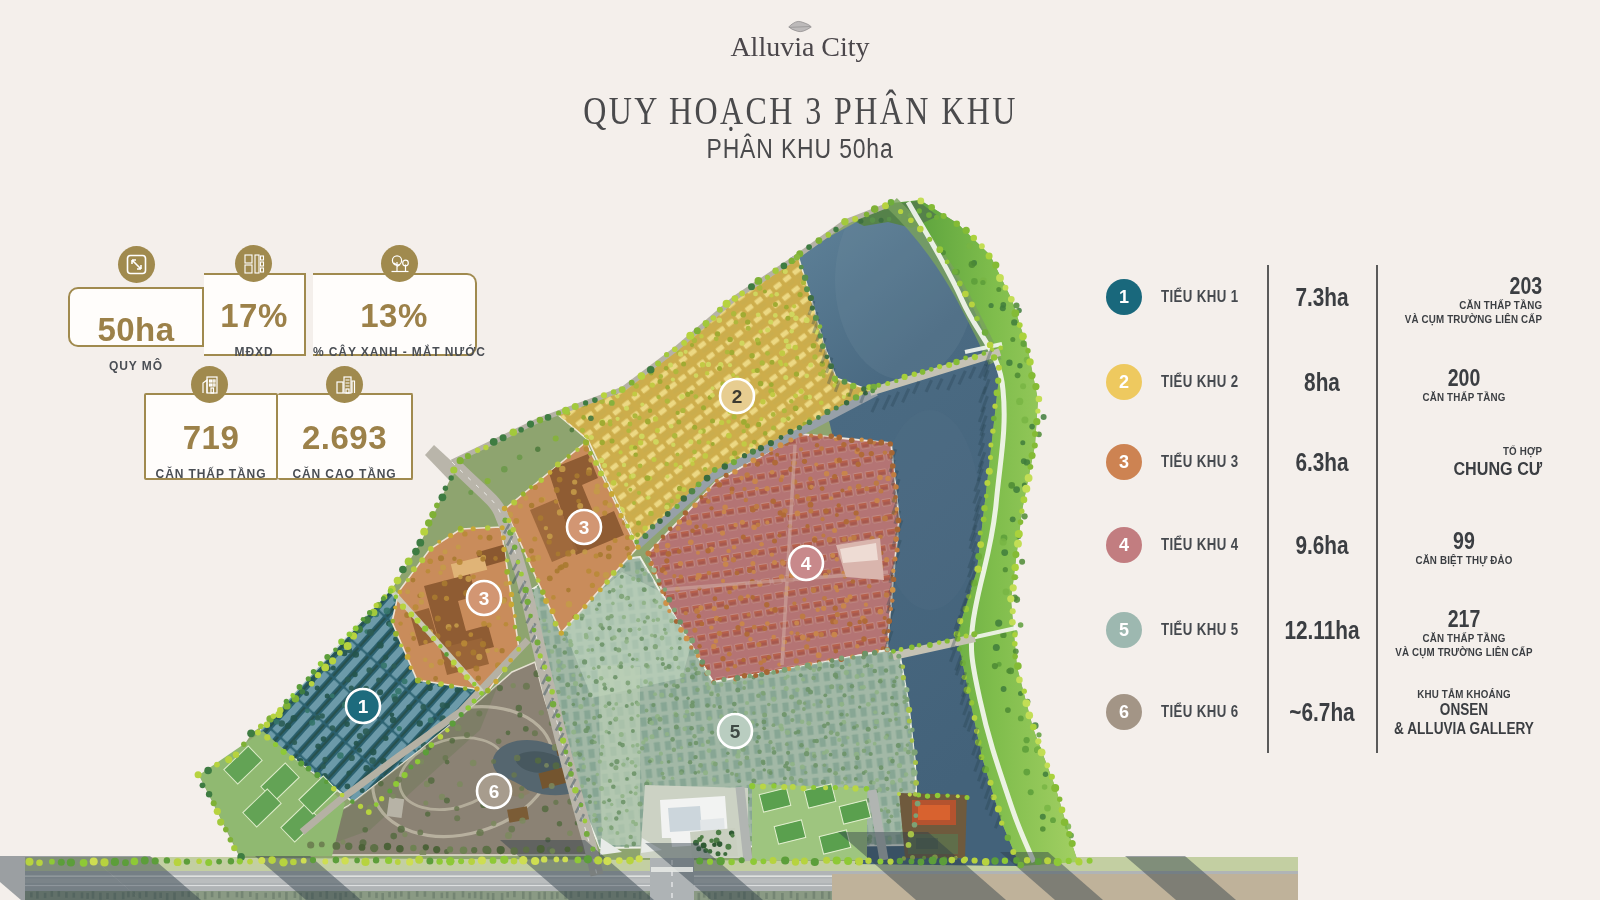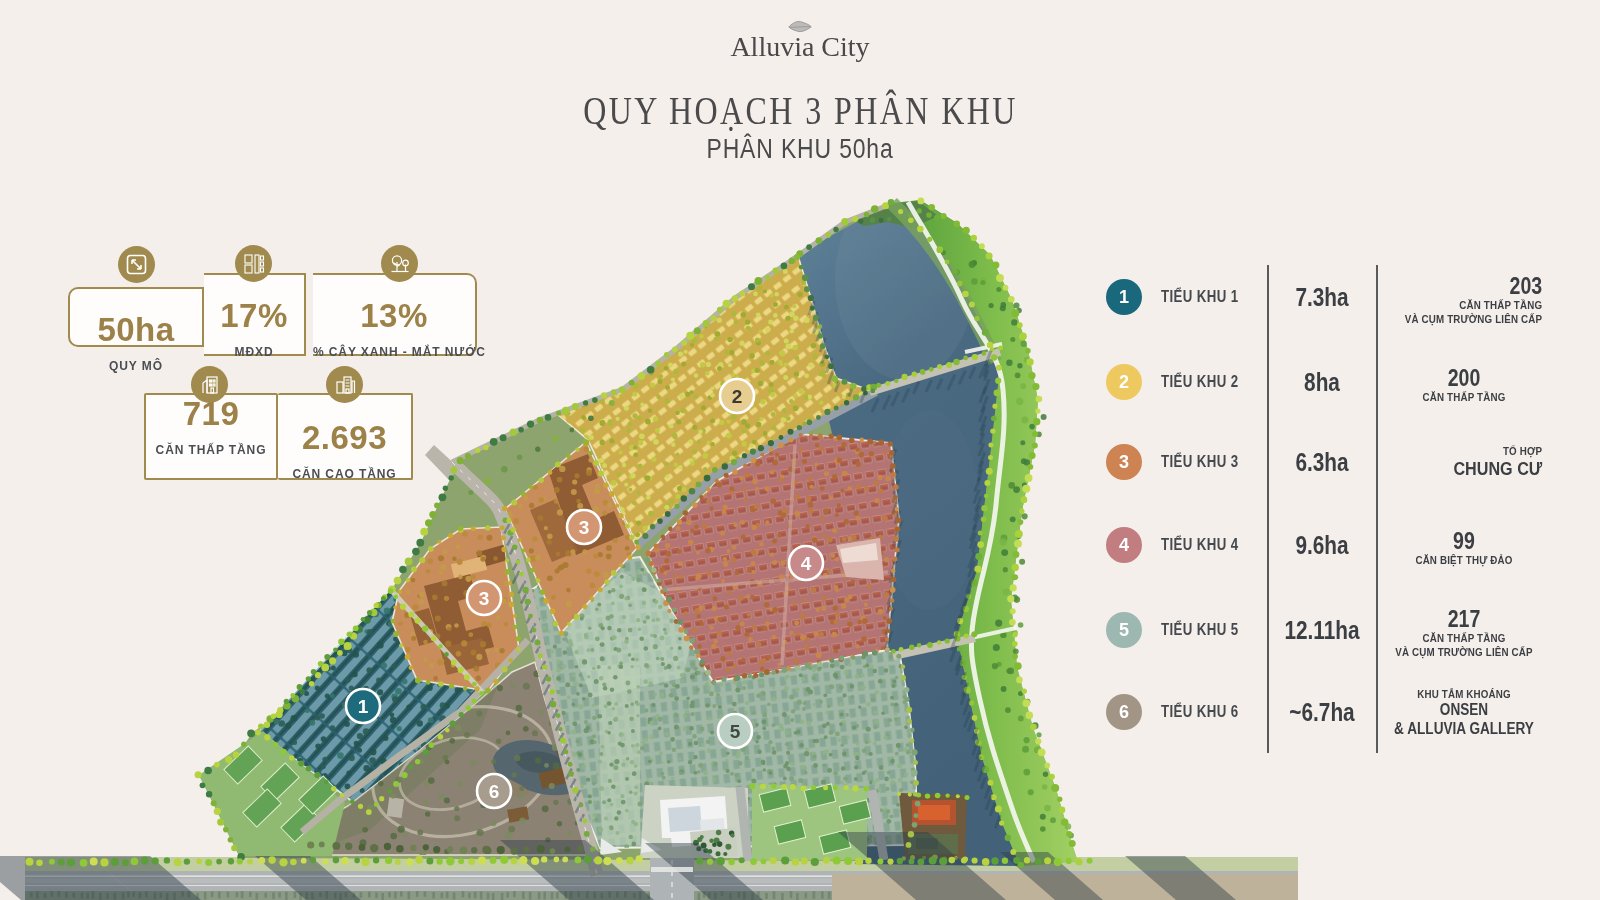--- a/index.html
+++ b/index.html
@@ -2876,21 +2876,21 @@
   <div class="statnum" style="margin-top:22px">17%</div>
     <div class="statlab">MĐXD</div>
 </div>
 
 <div class="statbox" style="left:313px;top:273px;width:164px;height:83px;border-left:none;border-radius:0 10px 10px 0">
   <div class="statnum" style="margin-top:22px">13%</div>
     <div class="statlab">% CÂY XANH - MẮT NƯỚC</div>
 </div>
 
 <div class="statbox" style="left:144px;top:393px;width:134px;height:87px;border-radius:2px">
-  <div class="statnum" style="">719</div>
+  <div class="statnum" style="margin-top:24px">719</div>
     <div class="statlab">CĂN THẤP TẦNG</div>
 </div>
 
 <div class="statbox" style="left:278px;top:393px;width:135px;height:87px;border-left:none;border-radius:2px">
   <div class="statnum" style="margin-top:24px">2.693</div>
     <div class="statlab">CĂN CAO TẦNG</div>
 </div>
 
 <div class="statcirc" style="left:118px;top:246px">
     <svg width="21" height="21" viewBox="0 0 21 21">

